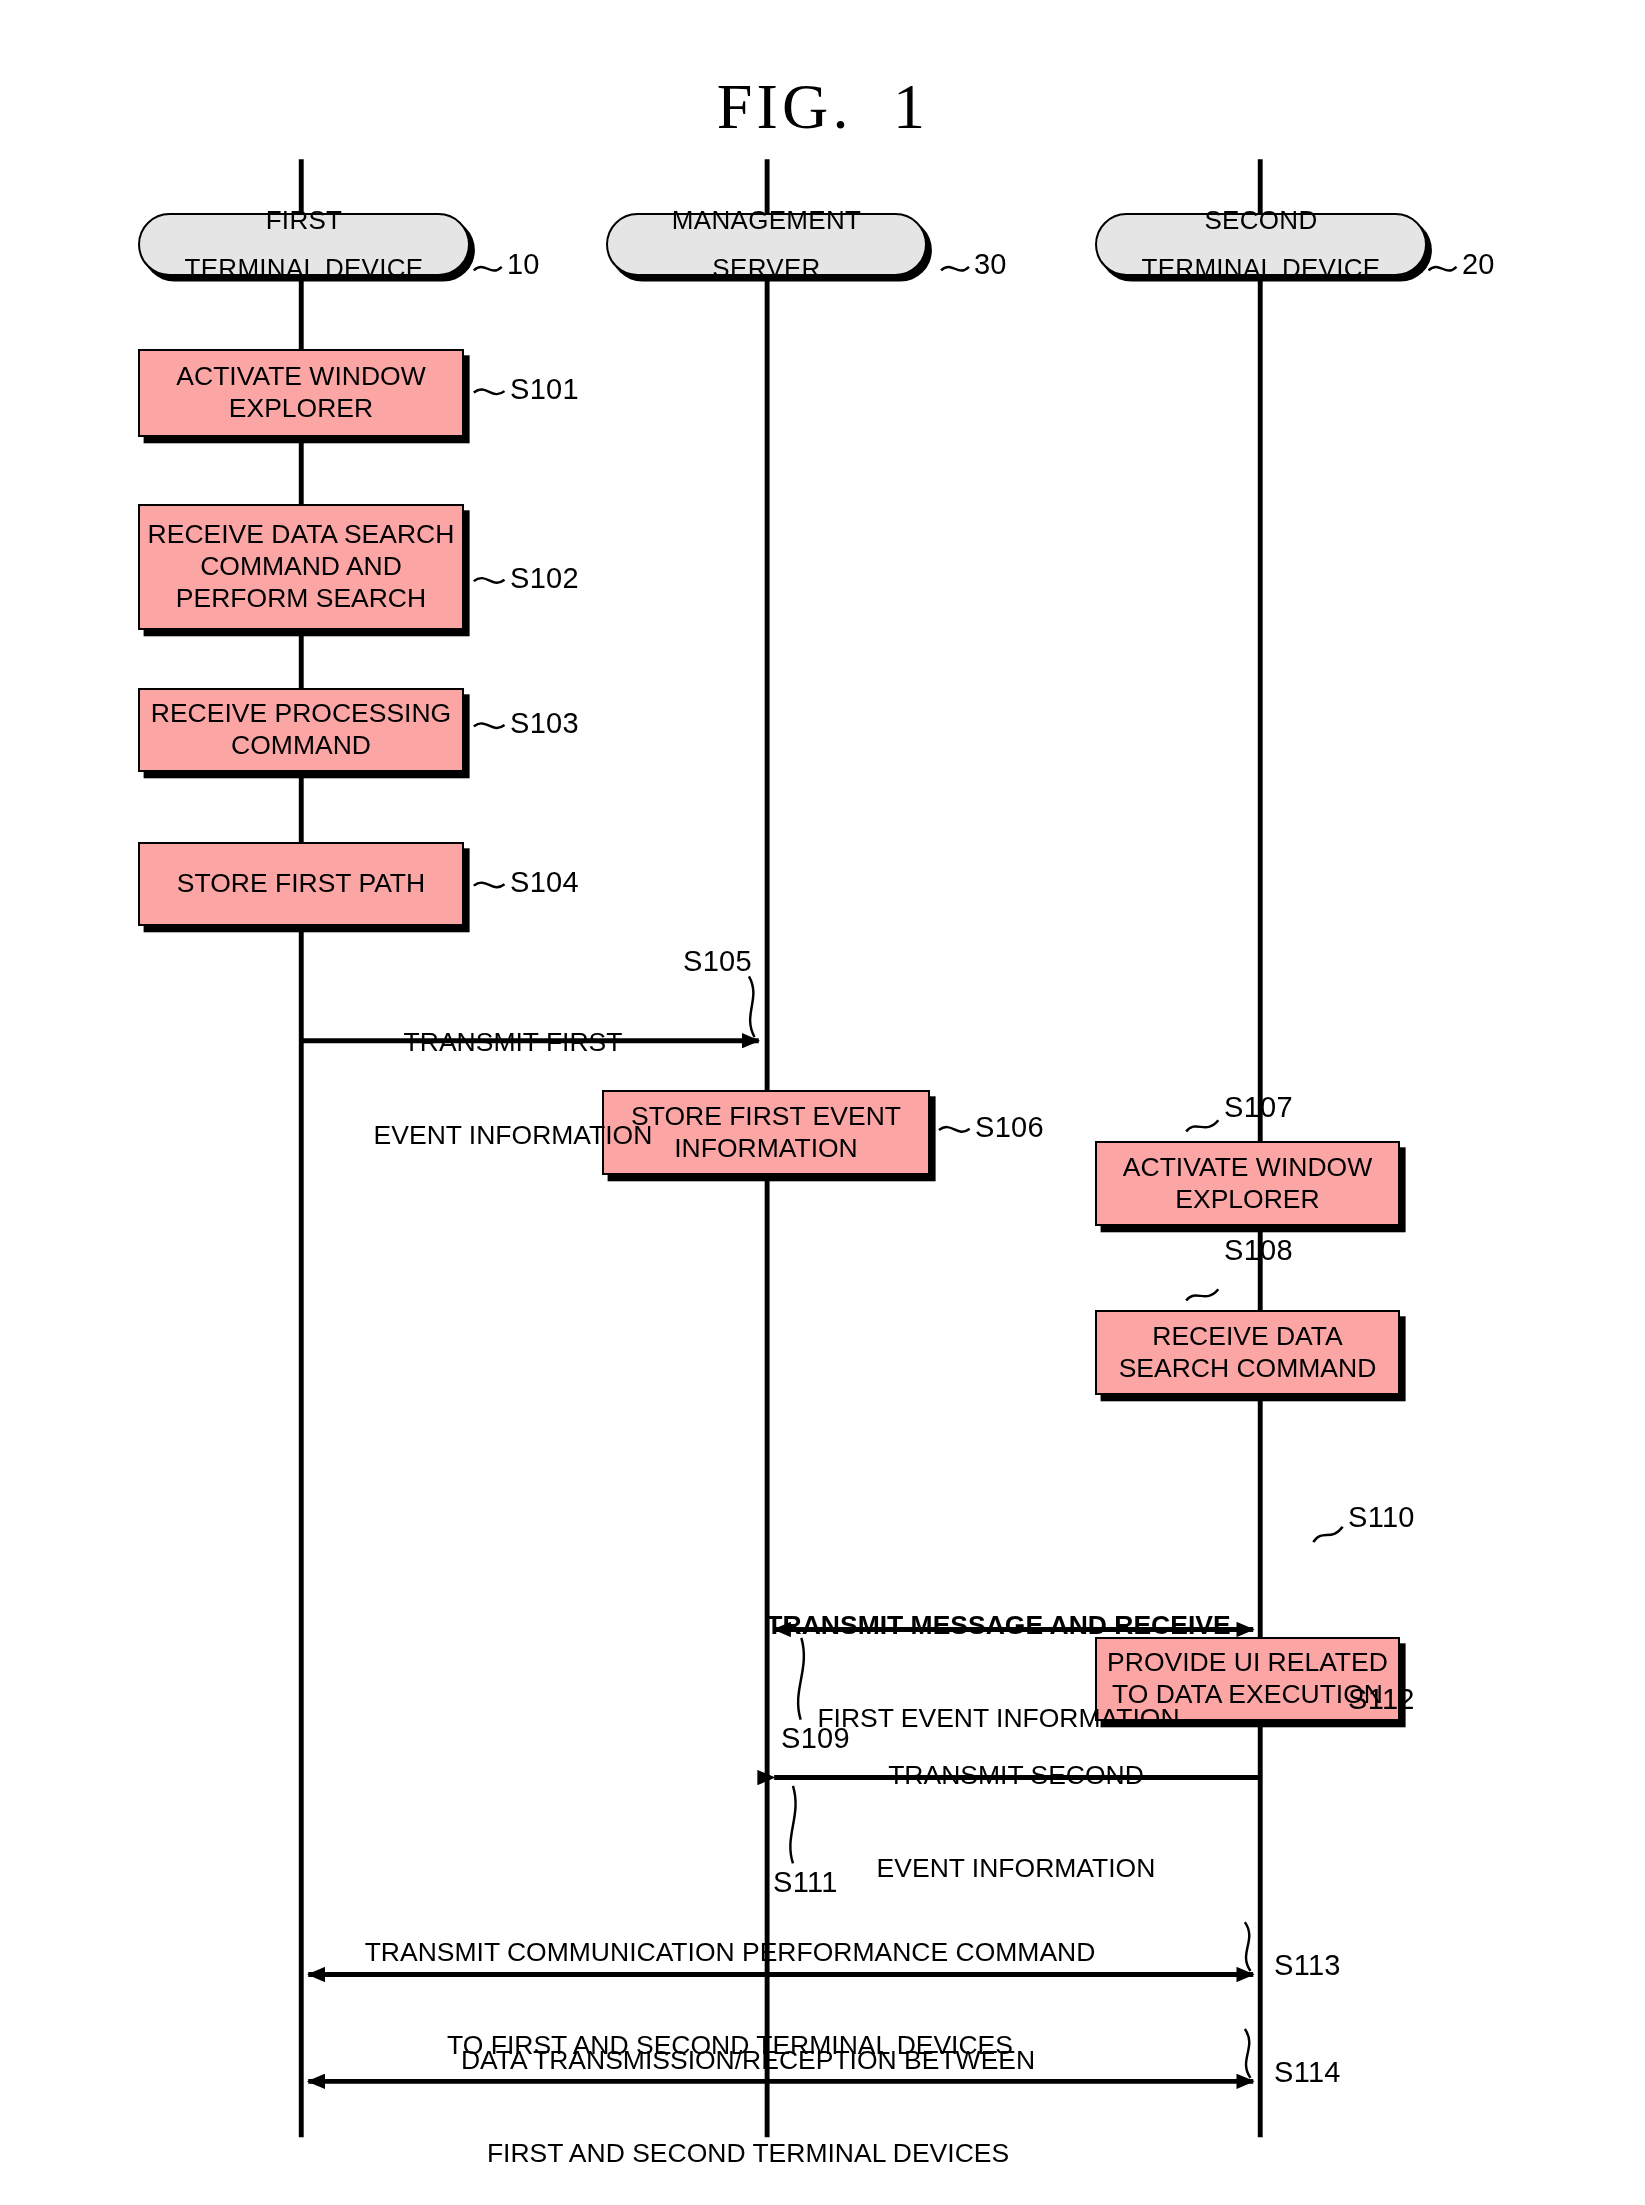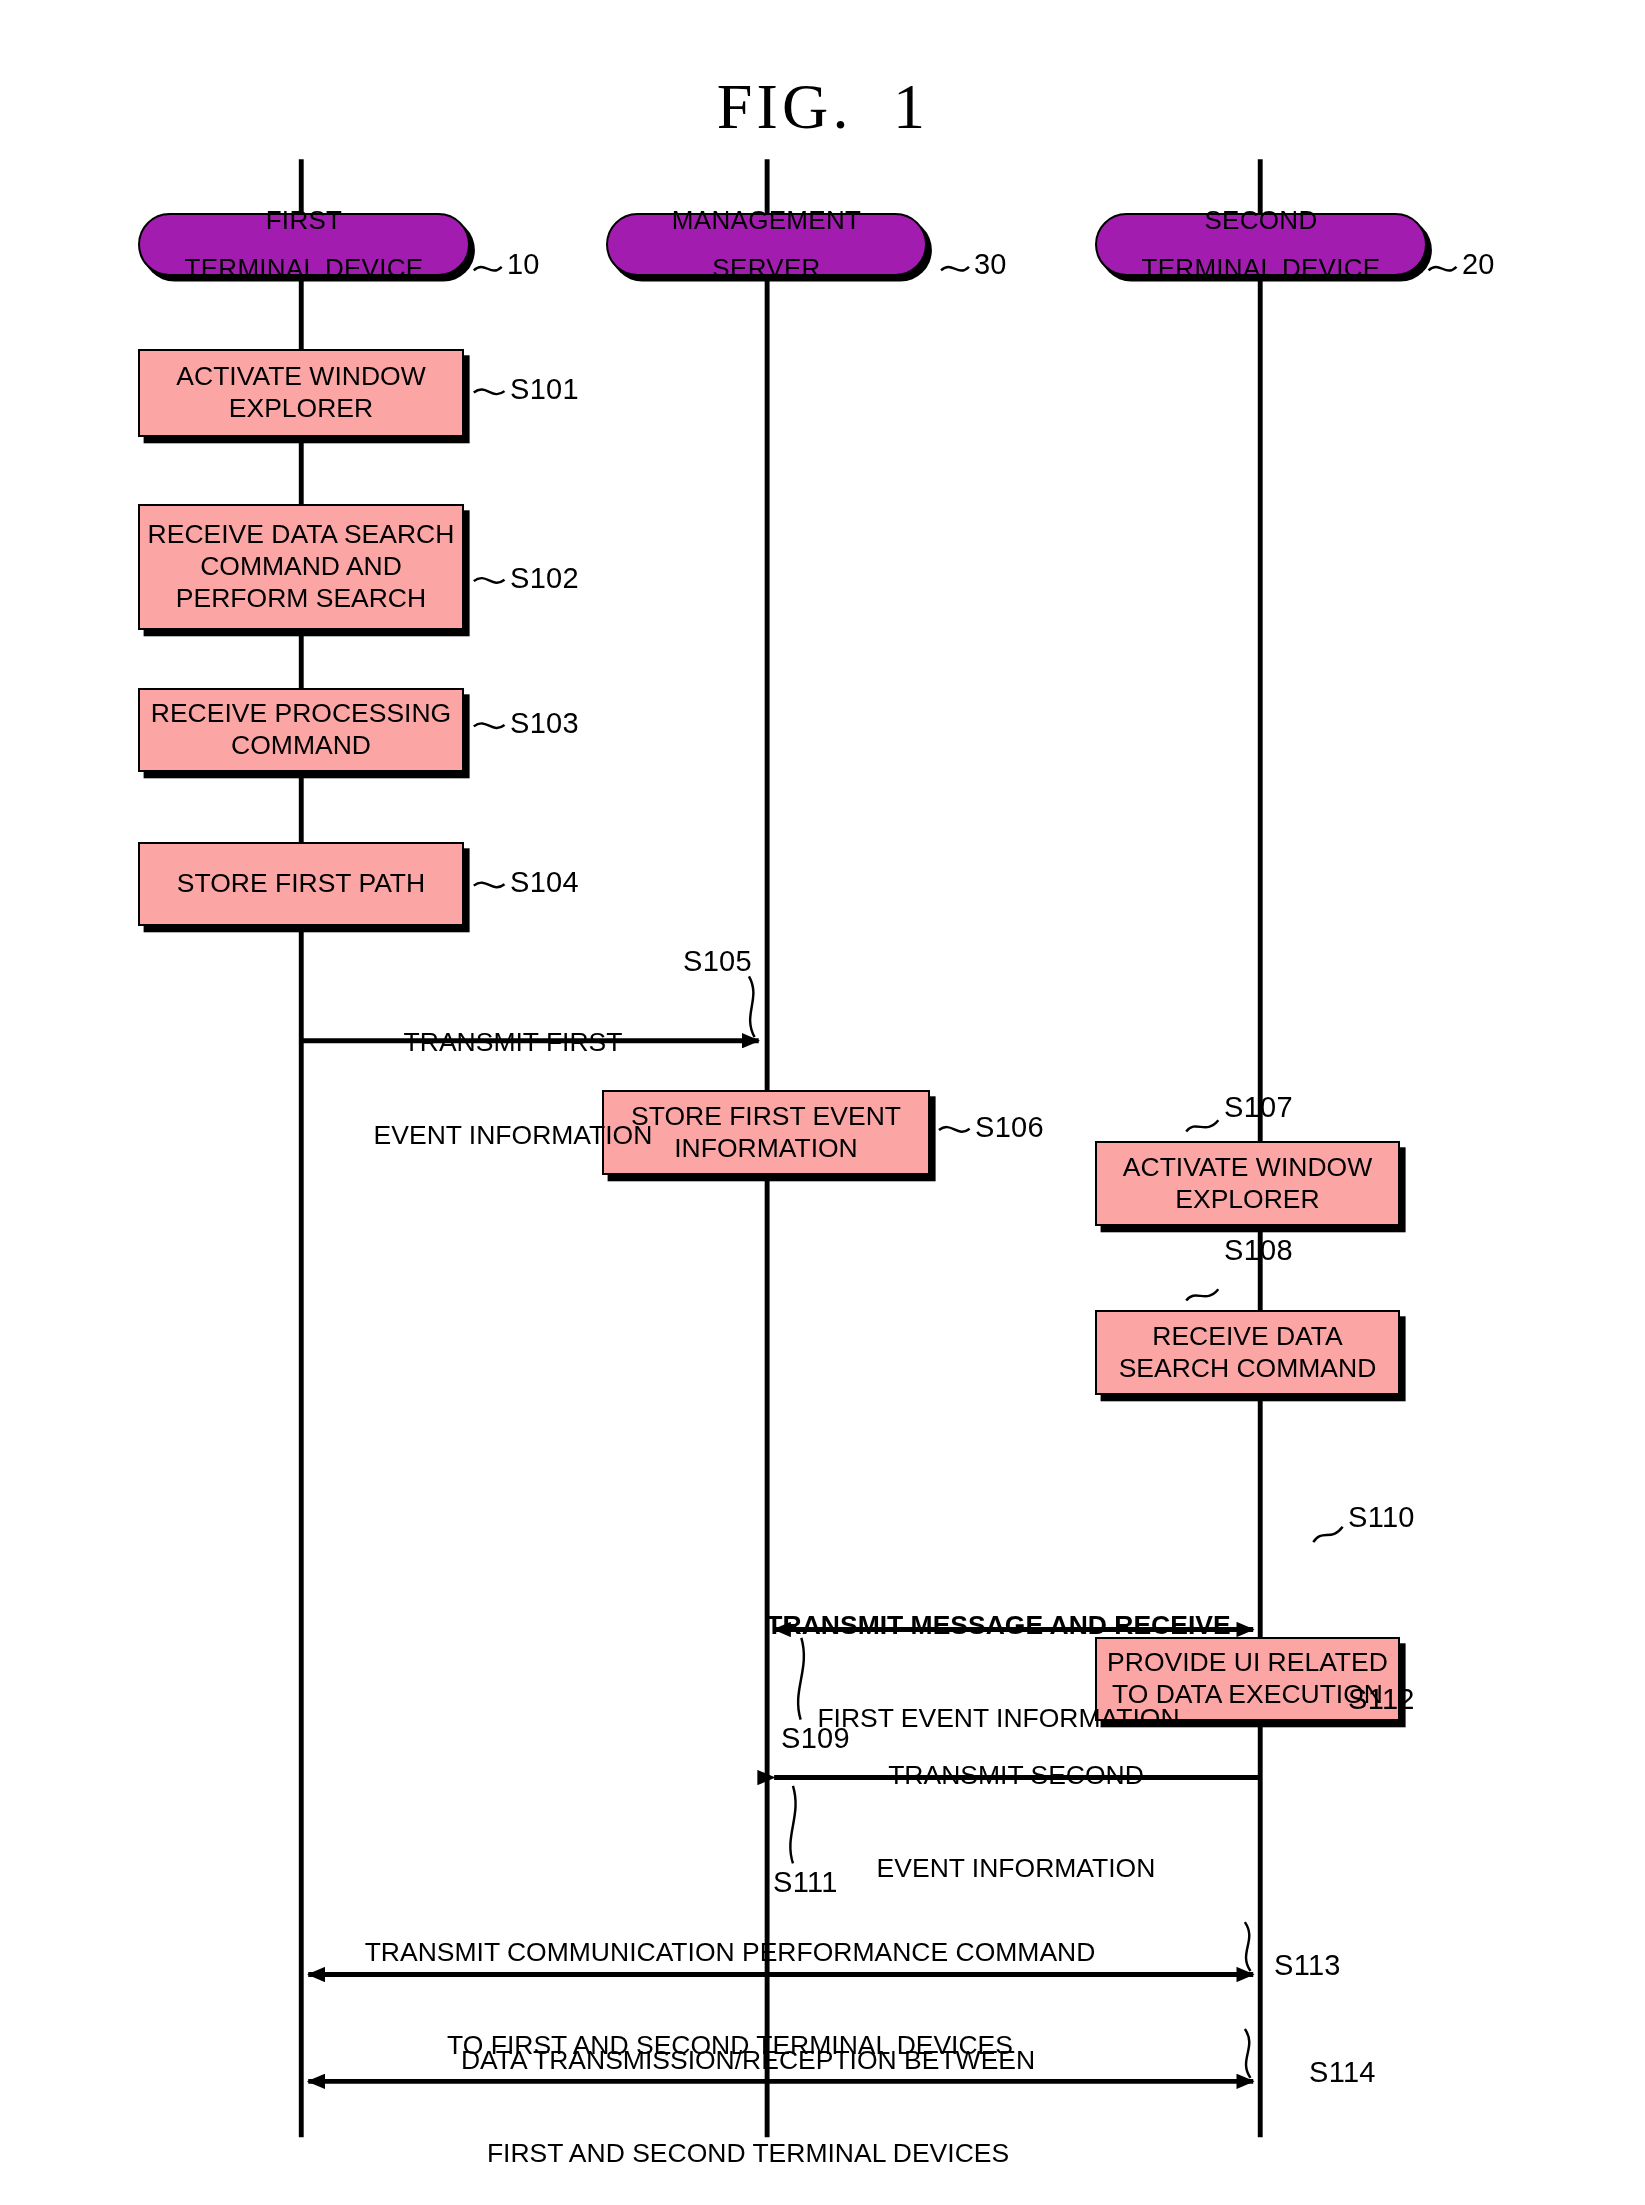--- a/index.html
+++ b/index.html
@@ -38,21 +38,21 @@
     line-height: 1;
     white-space: pre;
   }
 
   
   .lifeline-head {
     position: absolute;
     box-sizing: border-box;
     border: 2.8px solid #000;
     border-radius: 42px;
-    background: #a21caf;
+    background: #e5e5e5;
     box-shadow: 4.9px 5.6px 0 0 #000;
     display: flex;
     flex-direction: column;
     align-items: center;
     justify-content: center;
     text-align: center;
     font-size: 26px;
     line-height: 1.12;
     letter-spacing: 0.3px;
     gap: 18px;
@@ -276,16 +276,16 @@
   <div class="msgcap" style="left:213px; top:1874px; width:1034px;">
     <span>TRANSMIT COMMUNICATION PERFORMANCE COMMAND</span>
     <span>TO FIRST AND SECOND TERMINAL DEVICES</span>
   </div>
   <div class="steplabel" style="left:1274px; top:1951px;">S113</div>
 
   <div class="msgcap" style="left:231px; top:1982px; width:1034px;">
     <span>DATA TRANSMISSION/RECEPTION BETWEEN</span>
     <span>FIRST AND SECOND TERMINAL DEVICES</span>
   </div>
-  <div class="steplabel" style="left:1274px; top:2058px;margin-left:35px;">S114</div>
+  <div class="steplabel" style="left:1274px; top:2058px;">S114</div>
 
 </div>
 
 
 </body></html>

